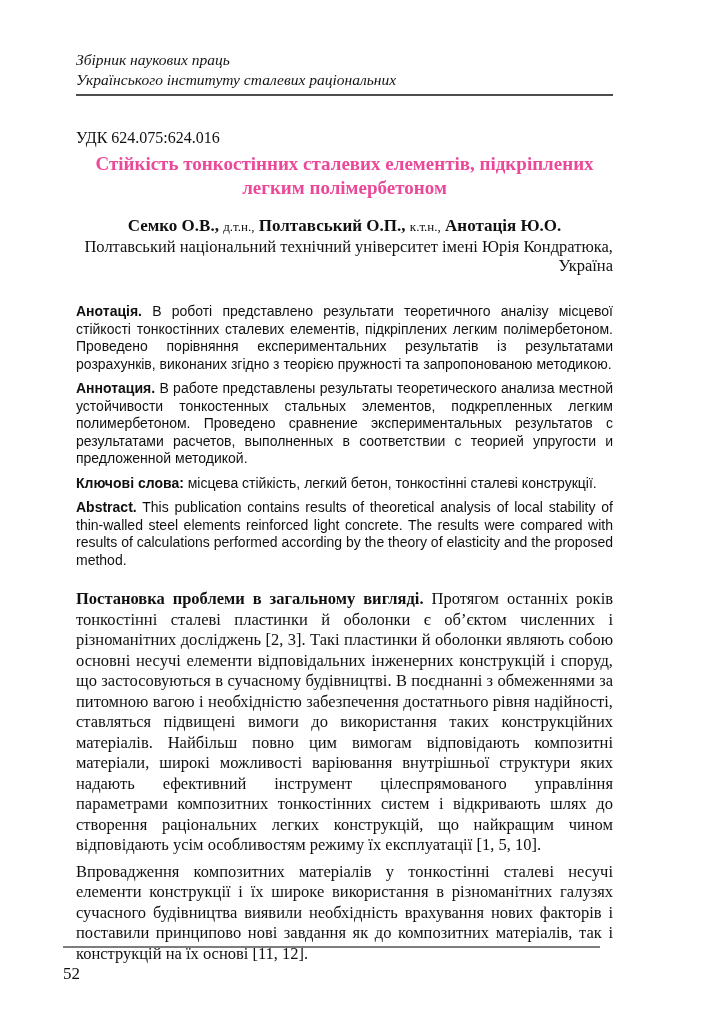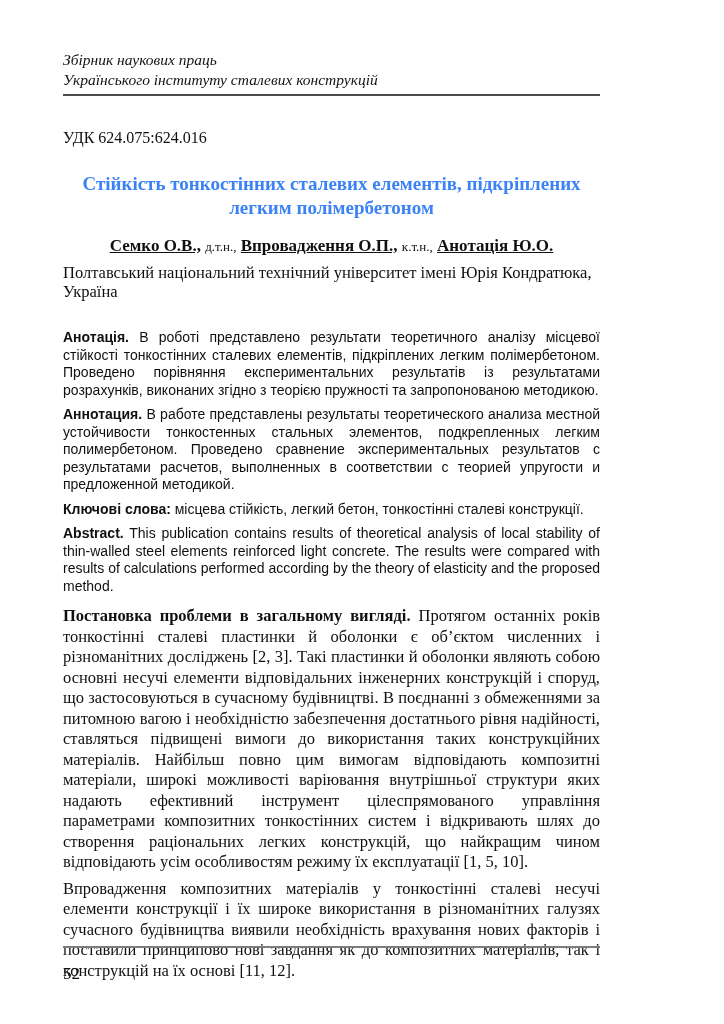--- a/index.html
+++ b/index.html
@@ -6,21 +6,21 @@
   .page {
     position: relative;
     width: 724px;
     height: 1024px;
     background: #ffffff;
     overflow: hidden;
     color: #101010;
   }
   .content {
     position: absolute;
-    left: 63px;
+    left: 76px;
     top: 0;
     width: 537px;
   }
   
   .journal-header {
     padding-top: 50px;
     padding-bottom: 4px;
     border-bottom: 2px solid #4d4d4d;
     font-family: "Liberation Serif", serif;
     font-style: italic;
@@ -30,61 +30,60 @@
   }
   
   .udk {
     margin-top: 32px;
     font-family: "Liberation Serif", serif;
     font-size: 16px;
     line-height: 20px;
   }
   
   .title {
-    margin-top: 24px;
+    margin-top: 4px;
     text-align: center;
     font-family: "Liberation Serif", serif;
     font-weight: bold;
     font-size: 19px;
     line-height: 24px;
-    color: #3b82f6;
+    color: #ec4899;
   }
   
   .authors {
     margin-top: 16px;
     text-align: center;
     font-family: "Liberation Serif", serif;
     font-size: 17px;
     line-height: 20px;
   }
-  .author-name { font-weight: bold; text-decoration: underline; }
+  .author-name { font-weight: bold; }
   .author-degree { font-size: 13px; font-weight: normal; }
   
   .affiliation {
-    margin-top: 6px;
-    text-align: left;
+    text-align: right;
     font-family: "Liberation Serif", serif;
     font-size: 16.5px;
     line-height: 19px;
   }
   
   .abstracts {
     margin-top: 28px;
     font-family: "Liberation Sans", sans-serif;
     font-size: 14px;
     line-height: 17.5px;
   }
   .abstract-para {
     margin: 7px 0 0 0;
     text-align: justify;
   }
   .abstract-label { font-weight: bold; }
   
   .body-block {
-    margin-top: 11px;
+    margin-top: 20px;
     font-family: "Liberation Serif", serif;
     font-size: 16.5px;
     line-height: 20.5px;
   }
   .body-para {
     margin: 0 0 6px 0;
     text-align: justify;
   }
   .body-lead { font-weight: bold; }
   
@@ -103,31 +102,31 @@
   }
 </style>
 </head>
 <body>
 
 <div class="page">
   <div class="content">
 
     <div class="journal-header">
       <div>Збірник наукових праць</div>
-      <div>Українського інституту сталевих конструкцій</div>
+      <div>Українського інституту сталевих раціональних</div>
     </div>
 
     <div class="udk">УДК 624.075:624.016</div>
 
     <div class="title">Стійкість тонкостінних сталевих елементів, підкріплених легким полімербетоном</div>
 
     <div class="authors">
       <span class="author-name">Семко О.В.,</span>
       <span class="author-degree">д.т.н.,</span>
-      <span class="author-name">Впровадження О.П.,</span>
+      <span class="author-name">Полтавський О.П.,</span>
       <span class="author-degree">к.т.н.,</span>
       <span class="author-name">Анотація Ю.О.</span>
     </div>
 
     <div class="affiliation">Полтавський національний технічний університет імені Юрія Кондратюка, Україна</div>
 
     <div class="abstracts">
       <p class="abstract-para">
         <span class="abstract-label">Анотація.</span>
         <span>В роботі представлено результати теоретичного аналізу місцевої стійкості тонкостінних сталевих елементів, підкріплених легким полімербетоном. Проведено порівняння експериментальних результатів із результатами розрахунків, виконаних згідно з теорією пружності та запропонованою методикою.</span>

